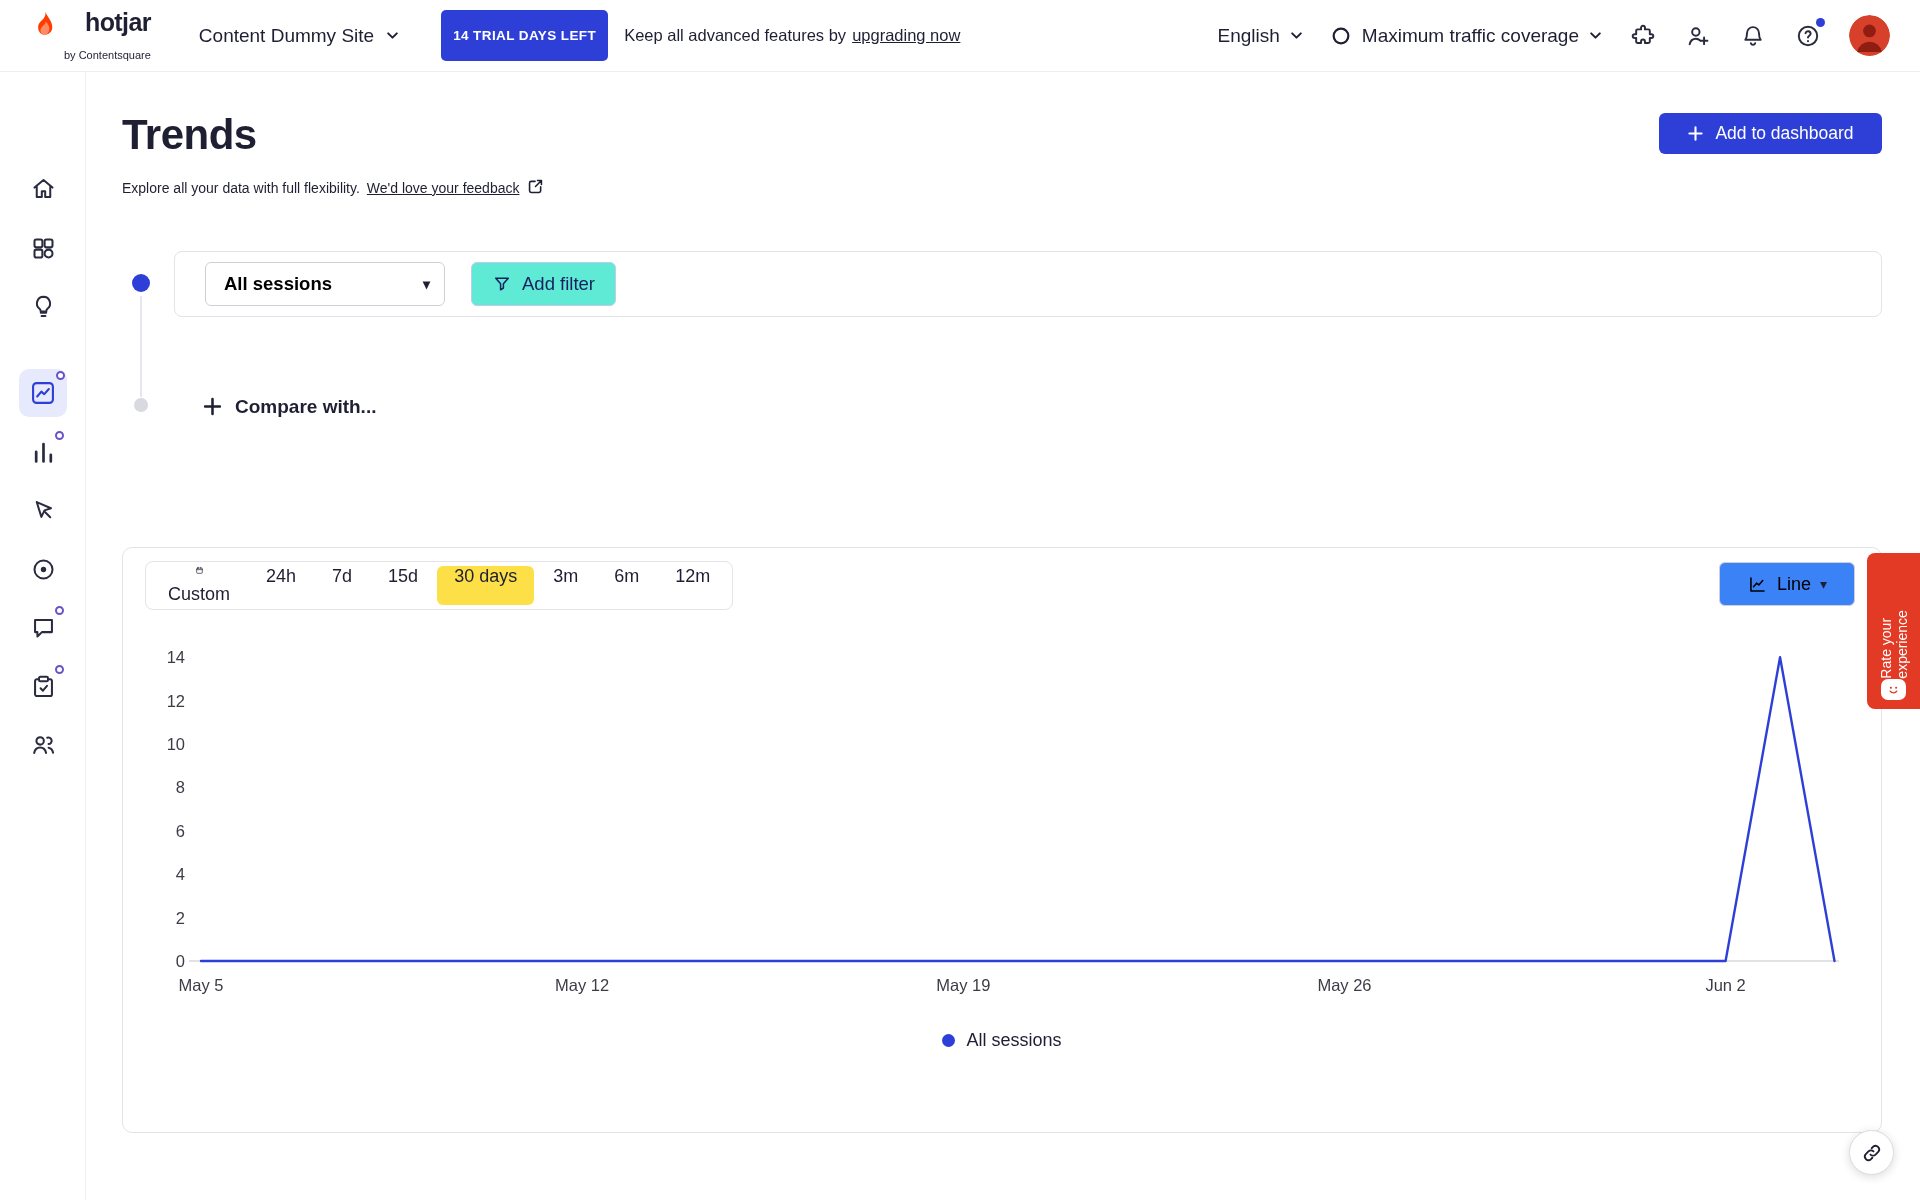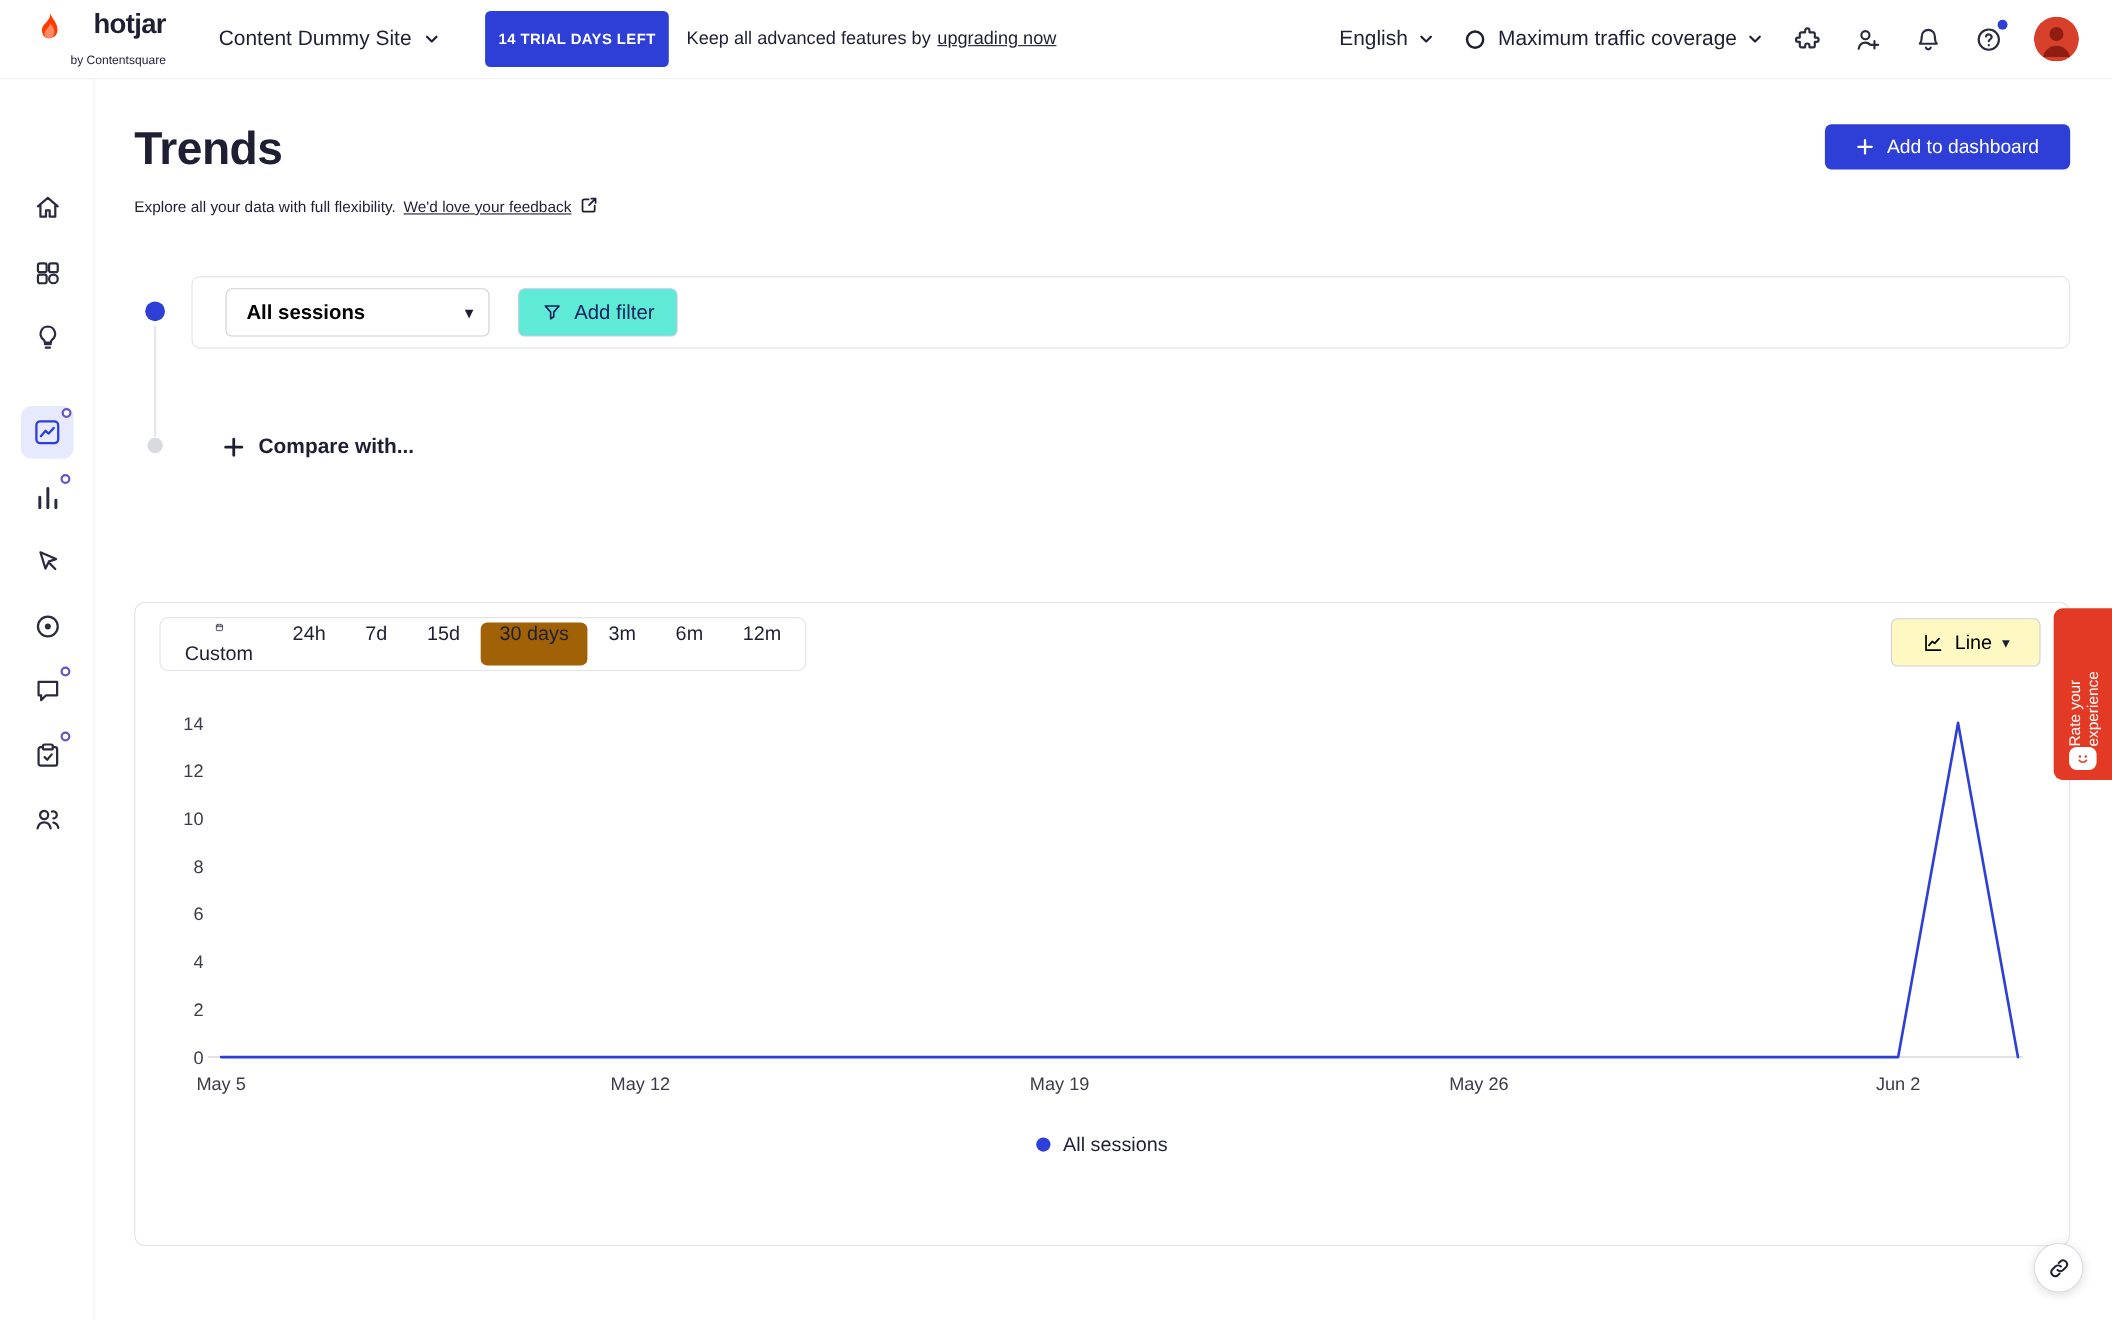--- a/index.html
+++ b/index.html
@@ -52,22 +52,22 @@
   .addf-btn{height:44px;border:1.5px solid #c4c9ee;border-radius:6px;background:#5eead4;color:#16205e;
     display:flex;align-items:center;gap:10px;padding:0 20px;font-size:18.5px;font-weight:500;cursor:pointer;font-family:inherit;}
   .compare{position:absolute;left:203px;top:393px;height:27px;display:flex;align-items:center;gap:13px;
     font-size:19px;font-weight:700;cursor:pointer;}
 
   
   .ccard{position:absolute;left:122px;top:547px;width:1760px;height:586px;border:1px solid #e3e3e8;border-radius:10px;background:#fff;}
   .ranges{position:absolute;left:22px;top:13px;height:49px;border:1px solid #e3e3e8;border-radius:8px;
     display:flex;align-items:center;padding:0 5px;gap:2px;}
   .range{height:39px;display:flex;align-items:center;gap:9px;padding:0 17px;font-size:18px;border-radius:6px;cursor:pointer;white-space:nowrap;flex-direction:column;}
-  .range.sel{background:#a16207;font-weight:500;}
-  .type-dd{position:absolute;right:26px;top:14px;width:136px;height:44px;border:1px solid #cfcfd8;border-radius:6px;background:#fef9c3;
+  .range.sel{background:#fde047;font-weight:500;}
+  .type-dd{position:absolute;right:26px;top:14px;width:136px;height:44px;border:1px solid #cfcfd8;border-radius:6px;background:#3b82f6;
     display:flex;align-items:center;justify-content:center;gap:9px;font-size:18px;font-weight:500;cursor:pointer;font-family:inherit;}
   #trend-svg{position:absolute;left:0;top:90px;}
   .legend{position:absolute;left:0;right:0;top:482px;display:flex;align-items:center;justify-content:center;gap:11px;font-size:18px;}
   .ldot{width:13px;height:13px;border-radius:50%;background:#2e3fd8;}
 
   
   .rate{position:absolute;right:0;top:553px;width:53px;height:156px;background:#e23a24;border-radius:8px 0 0 8px;
     display:flex;flex-direction:column;align-items:center;justify-content:space-between;padding:12px 0 9px;color:#fff;cursor:pointer;z-index:11;}
   .rate-label{writing-mode:vertical-rl;transform:rotate(180deg);font-size:14px;font-weight:500;}
   .rate-ic{width:25px;height:25px;background:#fff;border-radius:7px;display:flex;align-items:center;justify-content:center;}

